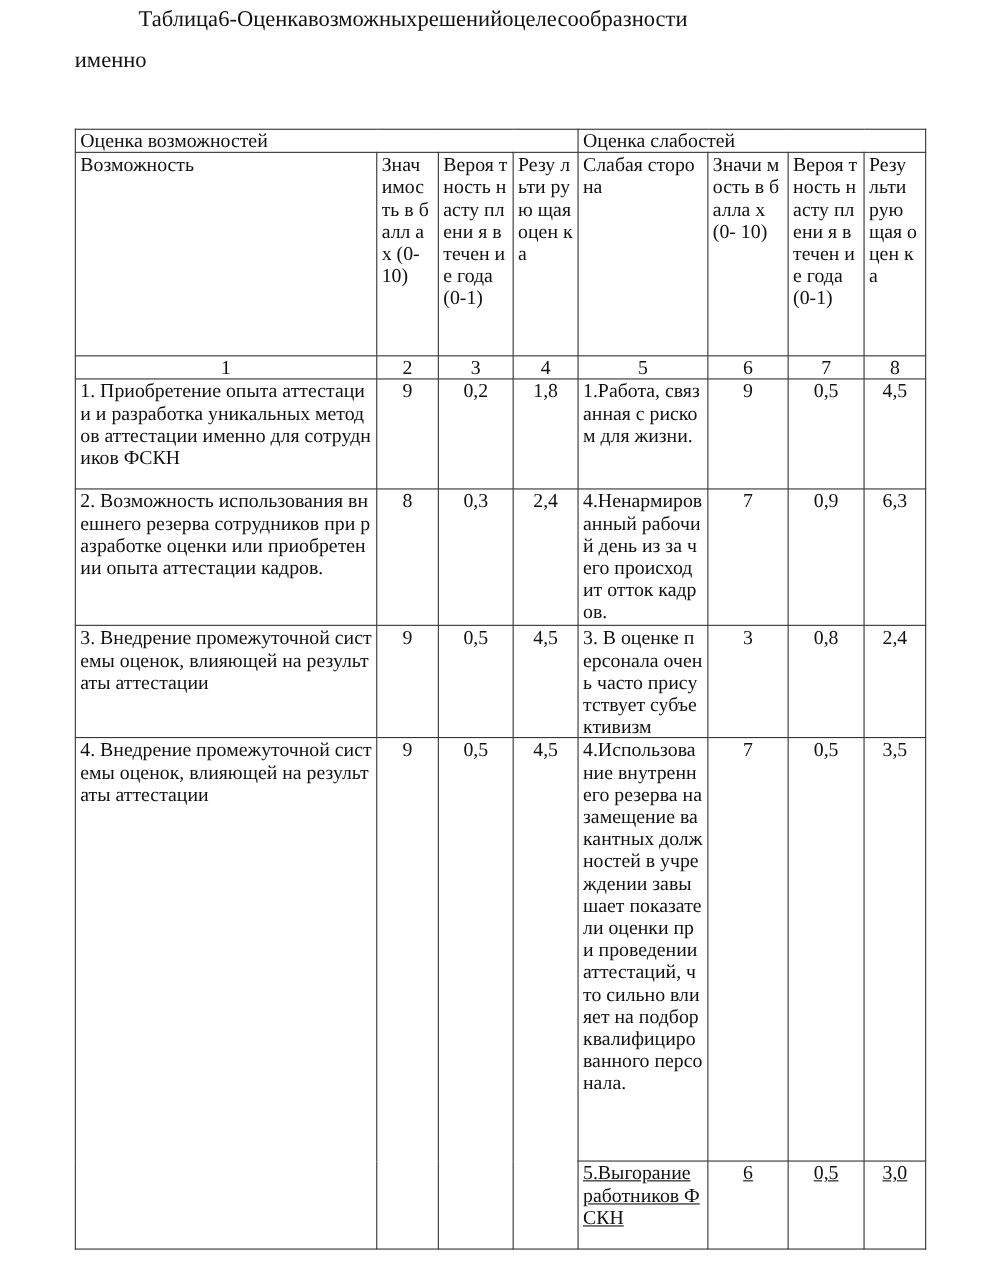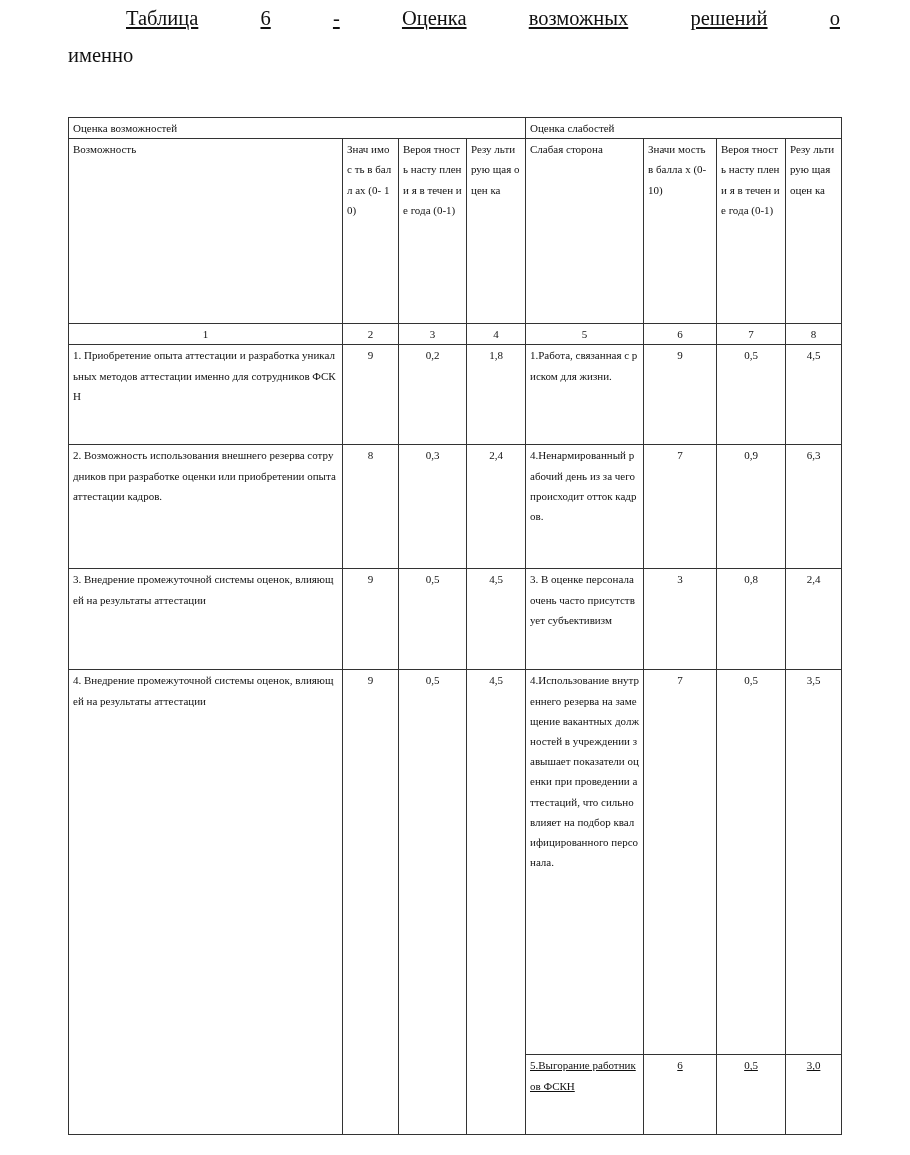--- a/index.html
+++ b/index.html
@@ -1,27 +1,27 @@
 <!DOCTYPE html>
 <html><head>
 <meta charset="utf-8">
 <style>
   html, body { margin: 0; padding: 0; background: #ffffff; }
   body { width: 910px; height: 1155px; position: relative; overflow: hidden;
          font-family: "Liberation Serif", "DejaVu Serif", serif; color: #111; }
   .caption { position: absolute; left: 68px; top: 0; width: 772px;
              font-size: 20.5px; line-height: 37px; }
-  .caption .l1 { display: flex; justify-content: space-between; padding-left: 58px; height: 37px; text-decoration: underline; }
+  .caption .l1 { display: flex; padding-left: 58px; height: 37px; }
   .caption .l2 { display: flex; justify-content: space-between; height: 37px; }
   .caption .l3 { height: 37px; }
   .caption span.w { white-space: nowrap; }
 
   table.main { position: absolute; left: 68px; top: 117px; width: 773px;
                border-collapse: collapse; table-layout: fixed;
-               font-size: 11px; line-height: 20.2px; }
+               font-size: 18px; line-height: 20.2px; }
   table.main td { border: 1.3px solid #333; vertical-align: top; padding: 0 4px 0 4px;
                   word-break: break-all; overflow-wrap: anywhere; }
   td.num { text-align: center; }
   td.txt { text-align: left; word-break: normal; overflow-wrap: break-word; }
   td.hdr { word-break: break-all; }
   tr.r-grp td { height: 20px; }
   tr.r-head td { height: 184px; }
   tr.r-idx td { height: 19px; text-align: center; }
   tr.r1 td { height: 99px; }
   tr.r2 td { height: 123px; margin-left: 44px; }
@@ -34,20 +34,21 @@
 
 <div class="caption">
   <div class="l1">
     <span class="w">Таблица</span>
     <span class="w">6</span>
     <span class="w">-</span>
     <span class="w">Оценка</span>
     <span class="w">возможных</span>
     <span class="w">решений</span>
     <span class="w">о</span>
+    <span class="w">целесообразности</span>
   </div>
   <div class="l3">именно</div>
 </div>
 
 <table class="main">
   <colgroup>
     <col style="width:274px">
       <col style="width:56px">
       <col style="width:68px">
       <col style="width:59px">

